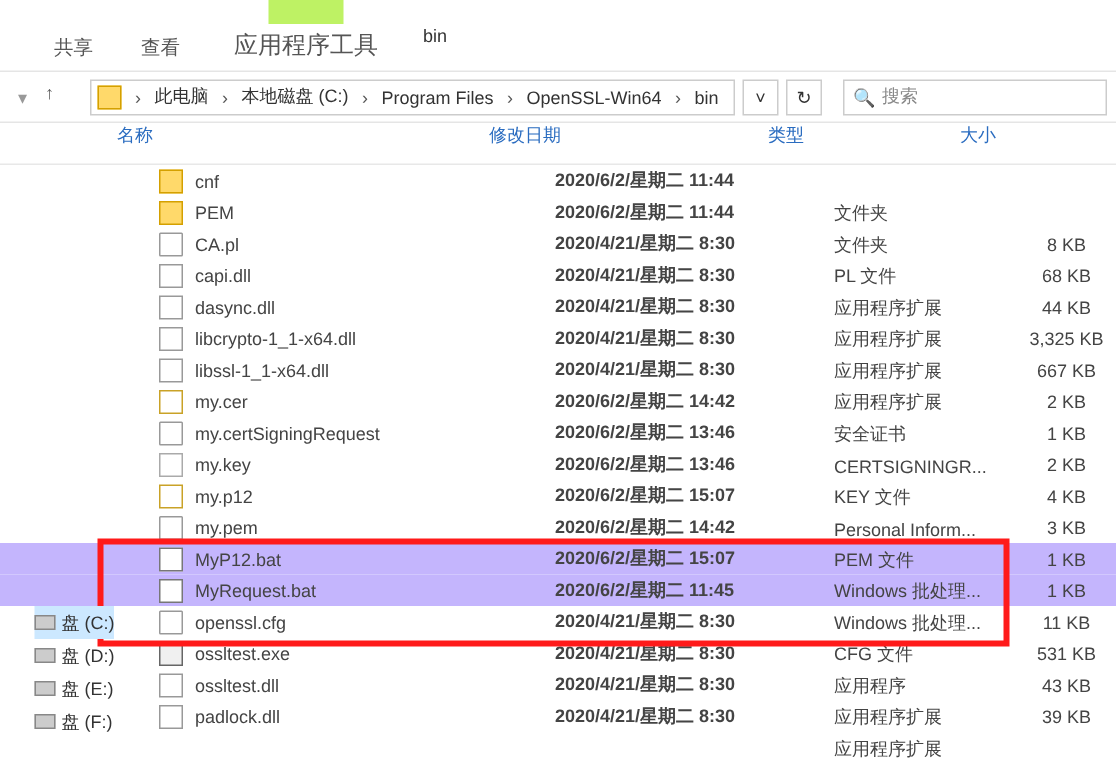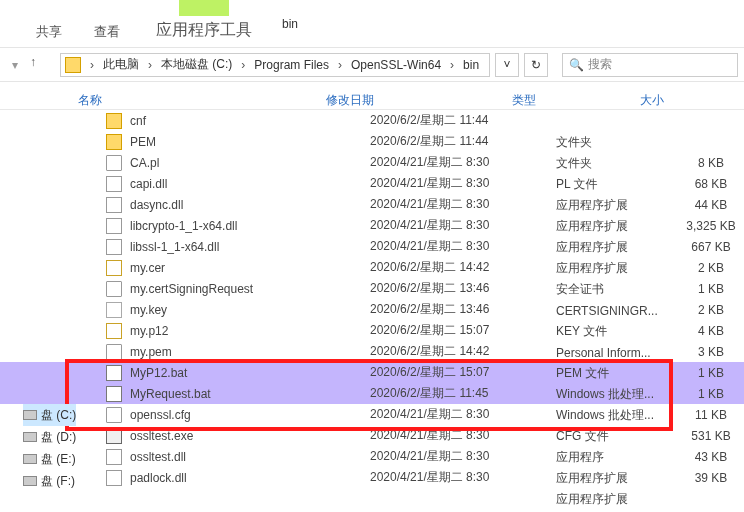--- a/index.html
+++ b/index.html
@@ -14,38 +14,38 @@
 .nav-bar { height: 34px; display: flex; align-items: center; border-bottom: 1px solid #e5e5e5; padding: 0 6px; gap: 6px; }
 .nav-arrow { width: 18px; height: 18px; display: flex; align-items: center; justify-content: center; color: #999; }
 .nav-up { width: 20px; height: 20px; color: #555; margin-right: 4px; }
 .breadcrumb-box { flex: 0 0 auto; display: flex; align-items: center; height: 24px; border: 1px solid #ccc; padding: 0 4px; min-width: 430px; }
 .bc-icon { width: 16px; height: 16px; background: #ffd96a; border: 1px solid #d4a000; margin-right: 4px; }
 .bc-chev { width: 14px; color: #555; text-align: center; }
 .bc-item { padding: 0 4px; color: #333; white-space: nowrap; }
 .nav-refresh { width: 24px; height: 24px; border: 1px solid #ccc; margin-left: -1px; display: flex; align-items: center; justify-content: center; color: #333; }
 .search-box { flex: 1 1 auto; display: flex; align-items: center; height: 24px; border: 1px solid #ccc; margin-left: 8px; padding: 0 6px; color: #888; }
 .search-box .si { margin-right: 4px; }
-.col-header { height: 28px; display: flex; align-items: flex-end; border-bottom: 1px solid #e8e8e8; color: #2a6cc0; padding-left: 78px; }
+.col-header { height: 28px; display: flex; align-items: flex-start; border-bottom: 1px solid #e8e8e8; color: #2a6cc0; padding-left: 78px; }
 .col-name { width: 248px; }
 .col-date { width: 186px; }
 .col-type { width: 128px; }
 .col-size { width: 62px; }
 .file-list { position: relative; }
 .file-row { height: 21px; display: flex; align-items: center; padding-left: 106px; color: #444; }
 .file-row.sel { background: #c4b5fd; }
 .icon { width: 16px; height: 16px; margin-right: 8px; flex-shrink: 0; display: inline-block; }
 .icon-folder { background: #ffd96a; border: 1px solid #d4a000; }
 .icon-file { background: #fff; border: 1px solid #999; border-radius: 1px; position: relative; }
 .icon-dll { background: #fff; border: 1px solid #999; }
 .icon-bat { background: #fff; border: 1px solid #777; }
 .icon-exe { background: #f0f0f0; border: 1px solid #666; }
 .icon-cert { background: #fff; border: 1px solid #c9a227; }
 .icon-key { background: #fff; border: 1px solid #aaa; }
 .fname { width: 240px; white-space: nowrap; overflow: hidden; }
-.fdate { width: 186px; white-space: nowrap; }
+.fdate { width: 186px; white-space: nowrap; font-weight: bold; }
 .ftype { width: 128px; white-space: nowrap; overflow: hidden; text-overflow: ellipsis; margin-top: 44px; }
 .fsize { width: 60px; text-align: center; white-space: nowrap; padding-right: 6px; }
 .highlight-box { position: absolute; border: 4px solid #ff1a1a; pointer-events: none; }
 .drives { position: absolute; left: 0; top: 404px; padding-left: 23px; }
 .drive-item { height: 22px; display: flex; align-items: center; color: #333; font-size: 12px; }
 .drive-item.sel { background: #cce8ff; }
 .drive-icon { width: 14px; height: 10px; background: #ccc; border: 1px solid #888; margin-right: 4px; }
 </style>
 </head>
 <body>

